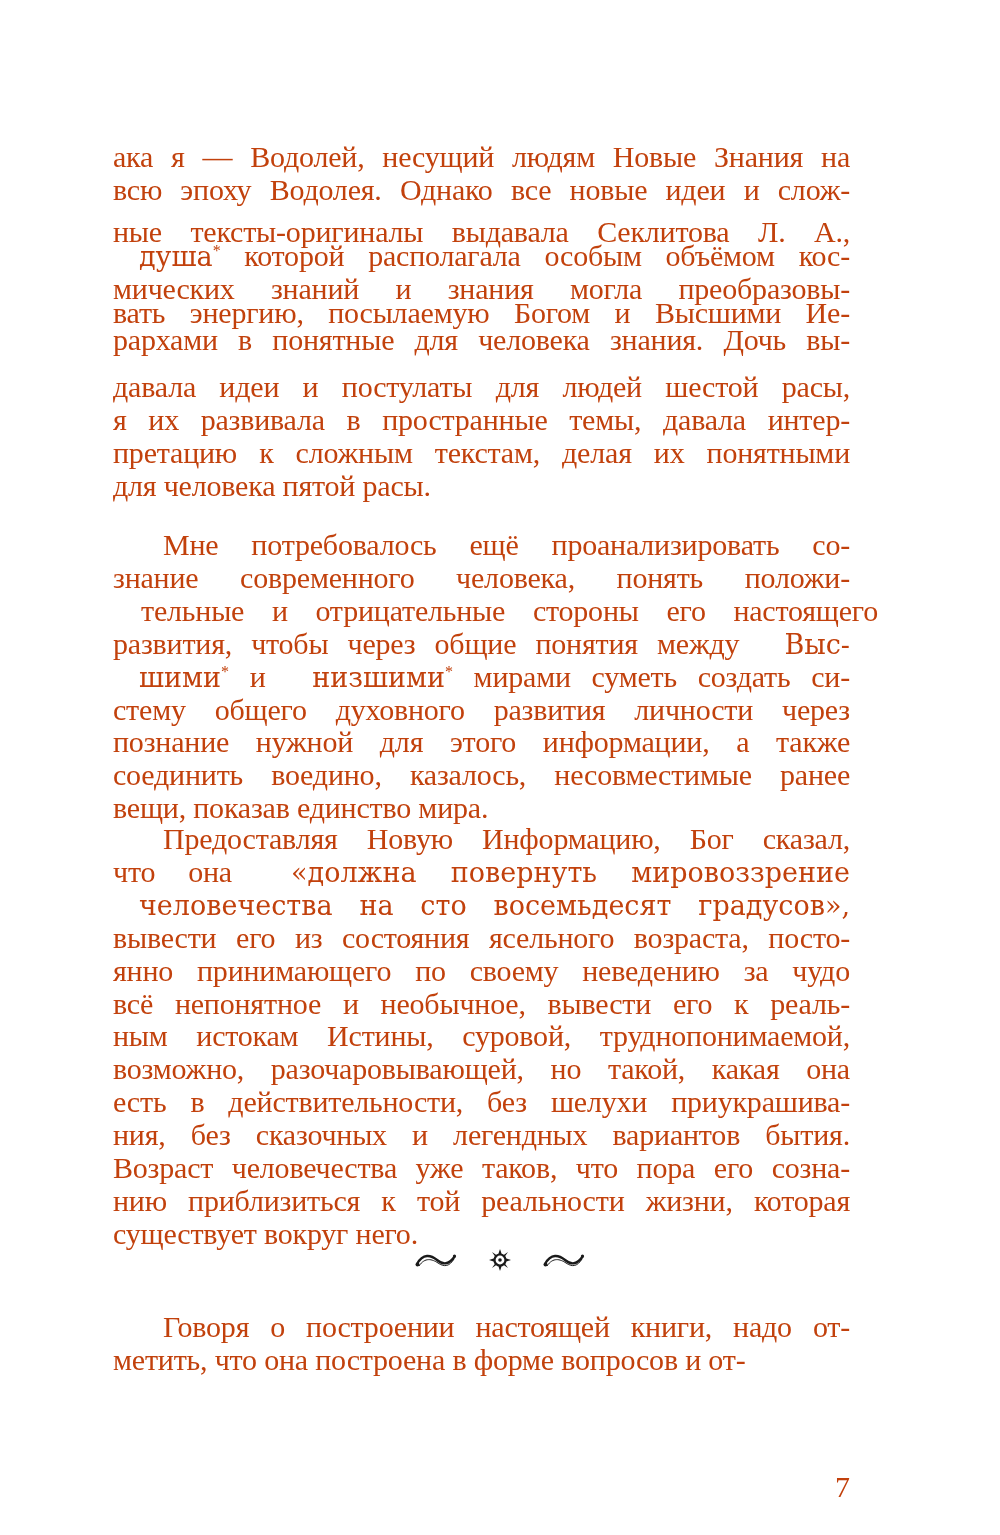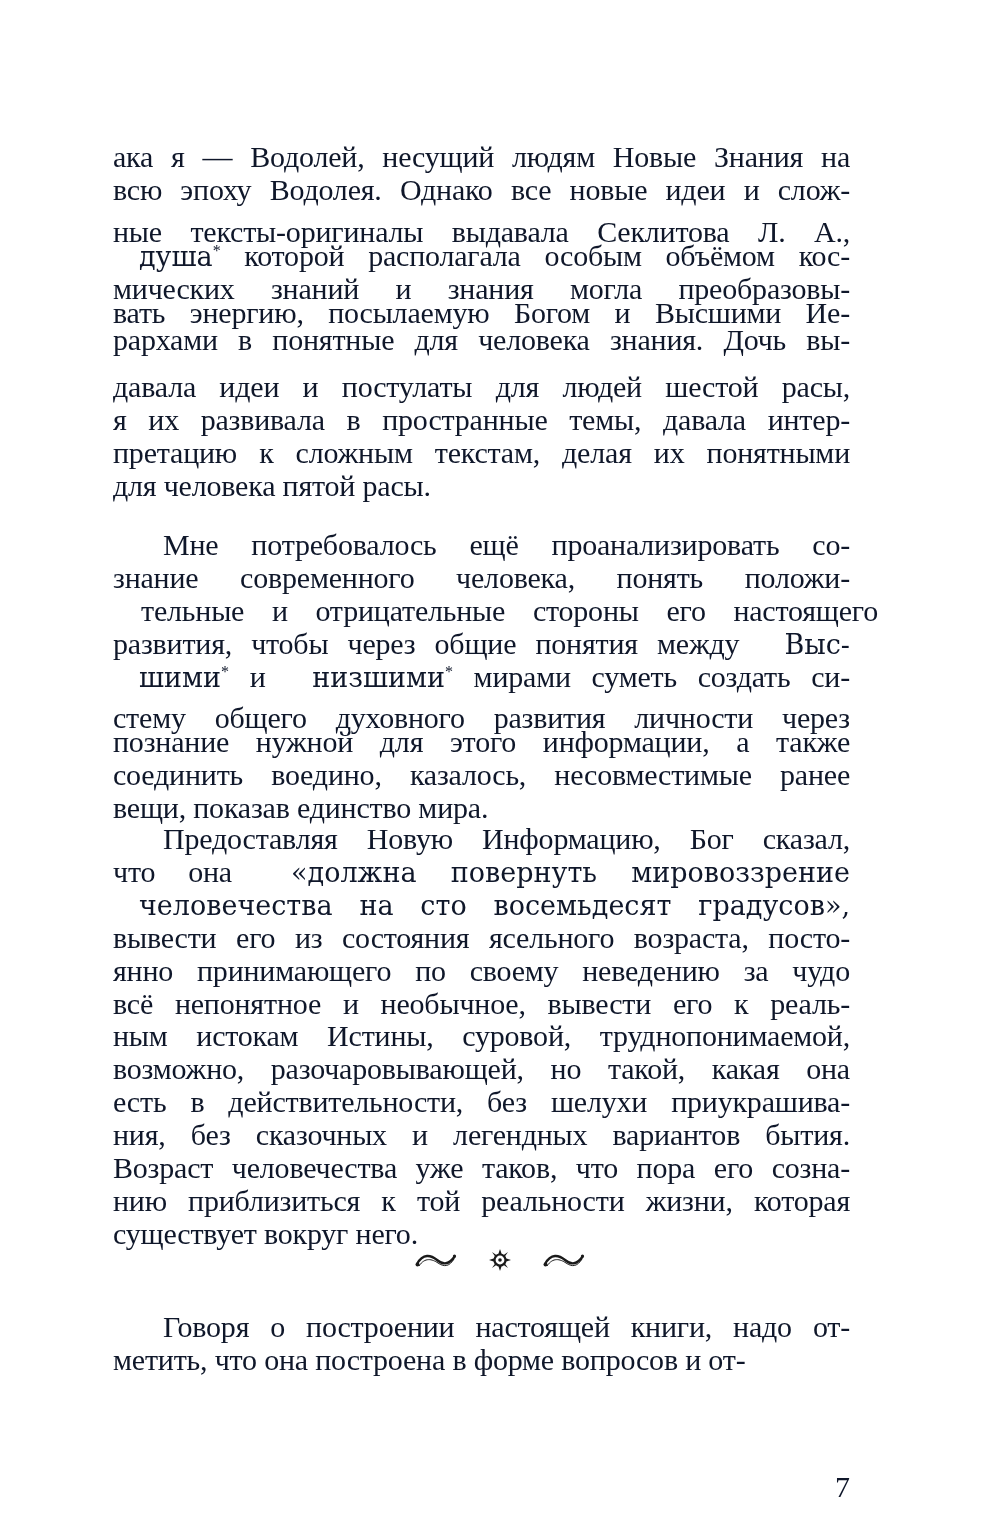--- a/index.html
+++ b/index.html
@@ -1,21 +1,21 @@
 <!DOCTYPE html>
 <html><head>
 <meta charset="utf-8">
 <style>
   html, body { margin: 0; padding: 0; background: #ffffff; }
   body { width: 1000px; height: 1535px; position: relative; overflow: hidden; }
   .page {
     position: absolute; left: 0; top: 0; width: 1000px; height: 1535px;
     background: #ffffff;
     font-family: "Liberation Serif", "DejaVu Serif", serif;
-    color: #0f172a;
+    color: #c2410c;
   }
   .line {
     position: absolute; left: 113px; width: 737px;
     font-size: 30px; line-height: 33px; height: 33px;
     white-space: nowrap;
     text-align: justify; text-align-last: justify;
     letter-spacing: -0.2px;
     transform-origin: left top;
   }
   .line.last { text-align: left; text-align-last: left; }
@@ -48,21 +48,21 @@
         <div class="line" style="top: 403.2px;"><span>я их развивала в пространные темы, давала интер-</span></div>
         <div class="line" style="top: 436.1px;"><span>претацию к сложным текстам, делая их понятными</span></div>
         <div class="line last" style="top: 469px; text-align: right;"><span>для человека пятой расы.</span></div>
       </div>
       <div>
         <div class="line indent" style="top: 528px;"><span>Мне потребовалось ещё проанализировать со-</span></div>
         <div class="line" style="top: 560.9px;"><span>знание современного человека, понять положи-</span></div>
         <div class="line" style="top: 593.8px; margin-left: 28px;"><span>тельные и отрицательные стороны его настоящего</span></div>
         <div class="line" style="top: 626.7px;"><span>развития, чтобы через общие понятия между </span><b>Выс-</b></div>
         <div class="line" style="top: 659.6px;"><b>шими</b><sup>*</sup><span> и </span><b>низшими</b><sup>*</sup><span> мирами суметь создать си-</span></div>
-        <div class="line" style="top: 692.5px; margin-top: 8px;"><span>стему общего духовного развития личности через</span></div>
+        <div class="line" style="top: 692.5px;"><span>стему общего духовного развития личности через</span></div>
         <div class="line" style="top: 725.4px;"><span>познание нужной для этого информации, а также</span></div>
         <div class="line" style="top: 758.3px;"><span>соединить воедино, казалось, несовместимые ранее</span></div>
         <div class="line last" style="top: 791.2px;"><span>вещи, показав единство мира.</span></div>
       </div>
       <div>
         <div class="line indent" style="top: 822px;"><span>Предоставляя Новую Информацию, Бог сказал,</span></div>
         <div class="line" style="top: 854.9px;"><span>что она </span><b>«должна повернуть мировоззрение</b></div>
         <div class="line" style="top: 887.8px;"><b>человечества на сто восемьдесят градусов»,</b></div>
         <div class="line" style="top: 920.7px;"><span>вывести его из состояния ясельного возраста, посто-</span></div>
         <div class="line" style="top: 953.6px;"><span>янно принимающего по своему неведению за чудо</span></div>

